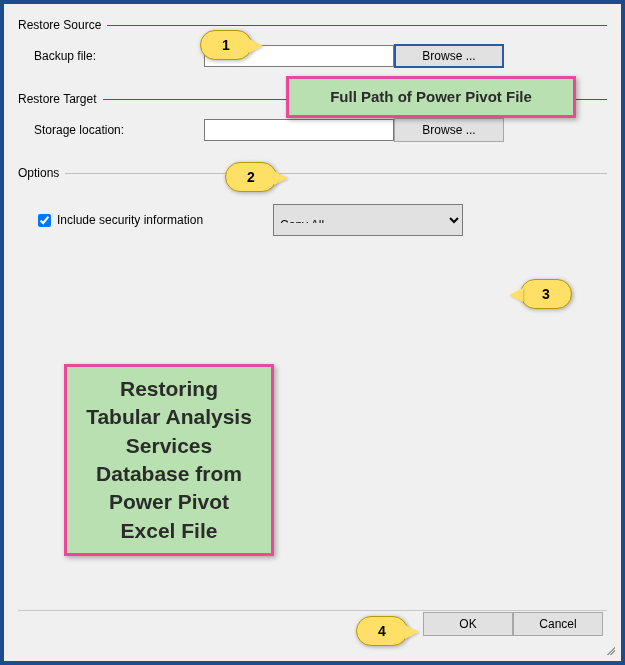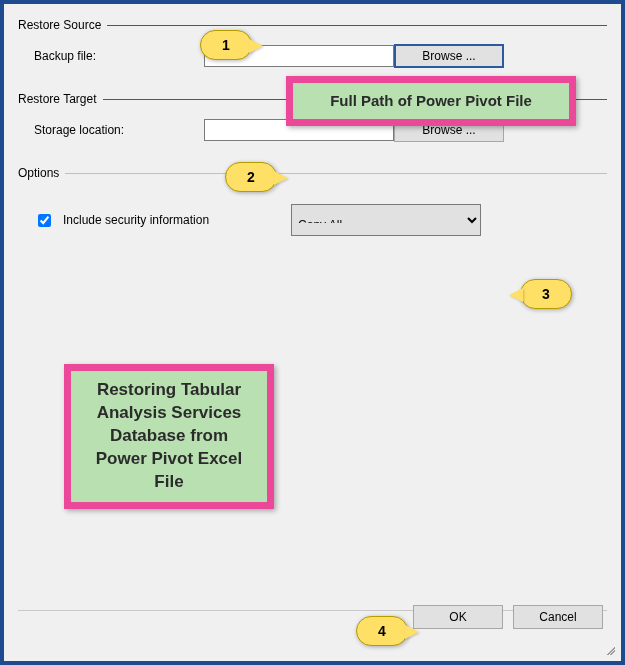--- a/index.html
+++ b/index.html
@@ -72,21 +72,20 @@
     padding: 12px 2px;
   }
   .helptext {
     padding: 2px 0 6px 16px;
     line-height: 1.35;
   }
   .checkbox-row {
     display: flex;
     align-items: center;
     margin: 18px 0 10px 16px;
-    gap: 6px;
   }
   .checkbox-row input[type=checkbox] {
     margin-right: 6px;
   }
   
   .callout {
     position: absolute;
     width: 52px;
     height: 30px;
     background: #ffe066;
@@ -112,41 +111,40 @@
   .callout.left-point::after {
     right: auto;
     left: -12px;
     border-width: 7px 14px 7px 0;
     border-color: transparent #ffe066 transparent transparent;
   }
   
   .annot {
     position: absolute;
     background: #b8e0b0;
-    border: 7px solid #ec4899;
+    border: 3px solid #ec4899;
     box-shadow: 2px 2px 5px rgba(0,0,0,.3);
     text-align: center;
     font-size: 15px;
     font-weight: 600;
     color: #2b2b2b;
     padding: 8px 14px;
     line-height: 1.35;
   }
   .bottom-sep {
     position: absolute;
     left: 14px; right: 14px;
     bottom: 50px;
     border-top: 1px solid #c8c8c8;
   }
   .button-row {
     position: absolute;
     right: 18px;
-    bottom: 32px;
-    display: flex;
-    gap: 10px;
+    bottom: 25px;
+    display: flex;
   }
   .button-row .btn { width: 90px; margin-left: 0; }
   .resize-grip {
     position: absolute;
     right: 6px; bottom: 6px;
     width: 10px; height: 10px;
     background:
       linear-gradient(135deg, transparent 60%, #999 60%, #999 70%, transparent 70%,
                       transparent 75%, #999 75%, #999 85%, transparent 85%);
   }
@@ -192,15 +190,15 @@
     <button class="btn">Cancel</button>
   </div>
   <div class="resize-grip"></div>
 
   <div class="callout" style="left:196px; top:26px;">1</div>
   <div class="callout" style="left:221px; top:158px;">2</div>
   <div class="callout left-point" style="left:516px; top:275px;">3</div>
   <div class="callout" style="left:352px; top:612px;">4</div>
 
   <div class="annot" style="left:282px; top:72px; width:290px;">Full Path of Power Pivot File</div>
-  <div class="annot" style="left:60px; top:360px; width:210px; font-size:17px;">Restoring Tabular Analysis Services Database from Power Pivot Excel File</div>
+  <div class="annot" style="left:60px; top:360px; width:210px; font-size:21px;">Restoring Tabular Analysis Services Database from Power Pivot Excel File</div>
 
 </div>
 
 </body></html>

